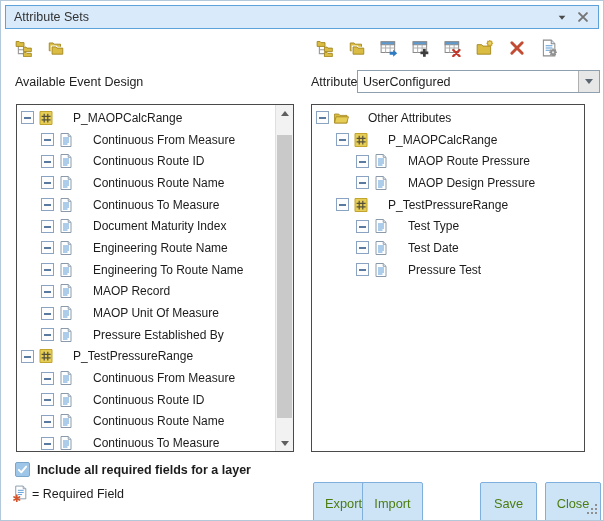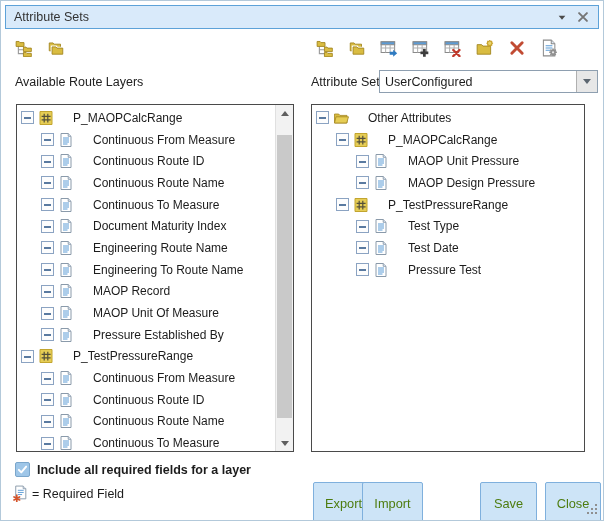--- a/index.html
+++ b/index.html
@@ -158,24 +158,24 @@
     <path d="M5 6h6M5 8h6M5 10h4" stroke="#5b9bd5" stroke-width="1" fill="none"></path>
     <g>
             <path d="M11.6 8.4v6.8M8.2 11.8h6.8M9.2 9.4l4.8 4.8M14 9.4l-4.8 4.8" stroke="#8f8f8f" stroke-width="1.4"></path>
     <circle cx="11.6" cy="11.8" r="2.4" fill="#8f8f8f"></circle>
             <circle cx="11.6" cy="11.8" r="1" fill="#e8e8e8"></circle>
           </g>
         </svg>
       </span>
     </div>
 
-  <div class="sec-label" style="left:14px;top:74px;">Available Route Layers</div>
+  <div class="sec-label" style="left:14px;top:74px;">Available Event Design</div>
   <div class="sec-label" style="left:310px;top:74px;">Attribute Set:</div>
 
-  <div class="combo" style="left:378px;top:69px;width:219px;height:23px;">
+  <div class="combo" style="left:356px;top:69px;width:243px;height:23px;">
     <span class="combo-value">UserConfigured</span>
     <span class="combo-btn"></span>
   </div>
 
   <div class="panel" style="left:15px;top:103px;width:278px;height:348px;">
     <div class="tree">
         <div class="tree-row" style="padding-left: 4px;">
           <span class="expander"></span>
           <span class="node-icon">
             <svg viewBox="0 0 16 16">
@@ -381,21 +381,21 @@
         </div>
         <div class="tree-row" style="padding-left: 44px;">
           <span class="expander"></span>
           <span class="node-icon">
             <svg viewBox="0 0 16 16">
               <path d="M3 1.5h7.2l2.8 2.8v10.2H3z" fill="#fff" stroke="#8a9aaa"></path>
     <path d="M10.2 1.5v2.8H13" fill="#dbe5ef" stroke="#8a9aaa" stroke-width=".9"></path>
     <path d="M5 6h6M5 8h6M5 10h6M5 12h4.5" stroke="#5b9bd5" stroke-width="1" fill="none"></path>
             </svg>
           </span>
-          <span class="node-label">MAOP Unit Pressure</span>
+          <span class="node-label">MAOP Route Pressure</span>
         </div>
         <div class="tree-row" style="padding-left: 44px;">
           <span class="expander"></span>
           <span class="node-icon">
             <svg viewBox="0 0 16 16">
               <path d="M3 1.5h7.2l2.8 2.8v10.2H3z" fill="#fff" stroke="#8a9aaa"></path>
     <path d="M10.2 1.5v2.8H13" fill="#dbe5ef" stroke="#8a9aaa" stroke-width=".9"></path>
     <path d="M5 6h6M5 8h6M5 10h6M5 12h4.5" stroke="#5b9bd5" stroke-width="1" fill="none"></path>
             </svg>
           </span>

